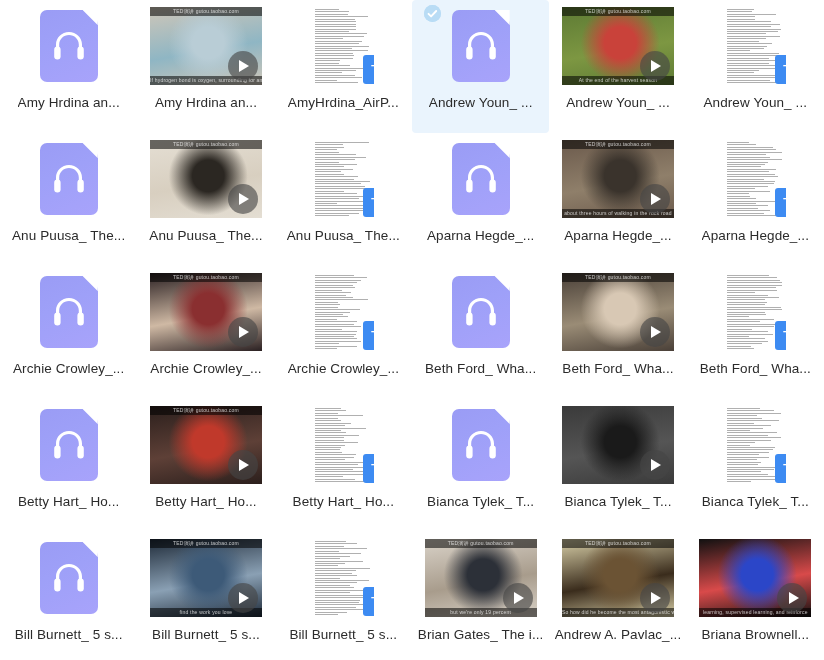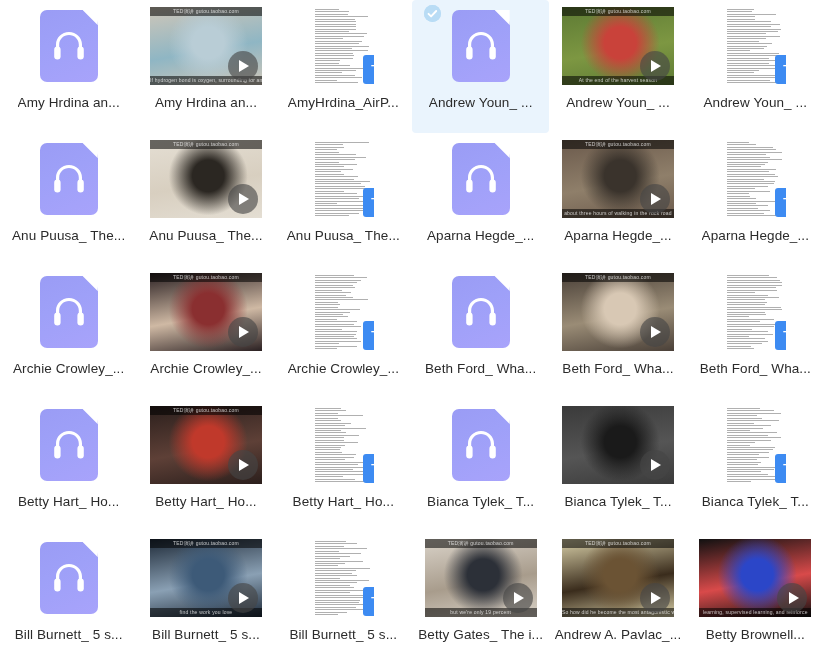--- a/index.html
+++ b/index.html
@@ -750,21 +750,21 @@
       <div class="thumb-wrap">
         <div class="video-thumb">
           <div class="video-inner" style="background: radial-gradient(circle at 52% 46%, rgb(44, 48, 56) 0%, rgb(44, 48, 56) 22%, transparent 55%), linear-gradient(170deg, rgb(217, 210, 200) 0%, rgb(168, 156, 140) 55%, rgb(217, 210, 200) 100%);"></div>
           <div class="vid-band-top">TED演讲 gutou.taobao.com</div>
           <div class="vid-band-bot">but we're only 19 percent</div>
           <div class="play-badge">
             <span class="tri"></span>
           </div>
         </div>
       </div>
-      <div class="file-label">Betty Gates_ The i...</div>
+      <div class="file-label">Brian Gates_ The i...</div>
     </div>
     <div class="file-item">
       <div class="thumb-wrap">
         <div class="video-thumb">
           <div class="video-inner" style="background: radial-gradient(circle at 52% 46%, rgb(107, 83, 52) 0%, rgb(107, 83, 52) 22%, transparent 55%), linear-gradient(170deg, rgb(216, 207, 168) 0%, rgb(58, 44, 28) 55%, rgb(216, 207, 168) 100%);"></div>
           <div class="vid-band-top">TED演讲 gutou.taobao.com</div>
           <div class="vid-band-bot">So how did he become the most antagonistic with so many different themes</div>
           <div class="play-badge">
             <span class="tri"></span>
           </div>
@@ -775,15 +775,15 @@
     <div class="file-item">
       <div class="thumb-wrap">
         <div class="video-thumb">
           <div class="video-inner" style="background: radial-gradient(circle at 52% 46%, rgb(43, 70, 200) 0%, rgb(43, 70, 200) 22%, transparent 55%), linear-gradient(170deg, rgb(17, 17, 17) 0%, rgb(216, 74, 74) 55%, rgb(17, 17, 17) 100%);"></div>
           <div class="vid-band-bot">learning, supervised  learning, and reinforce</div>
           <div class="play-badge">
             <span class="tri"></span>
           </div>
         </div>
       </div>
-      <div class="file-label">Betty Brownell...</div>
+      <div class="file-label">Briana Brownell...</div>
     </div>
   </div>
 
 </body></html>

